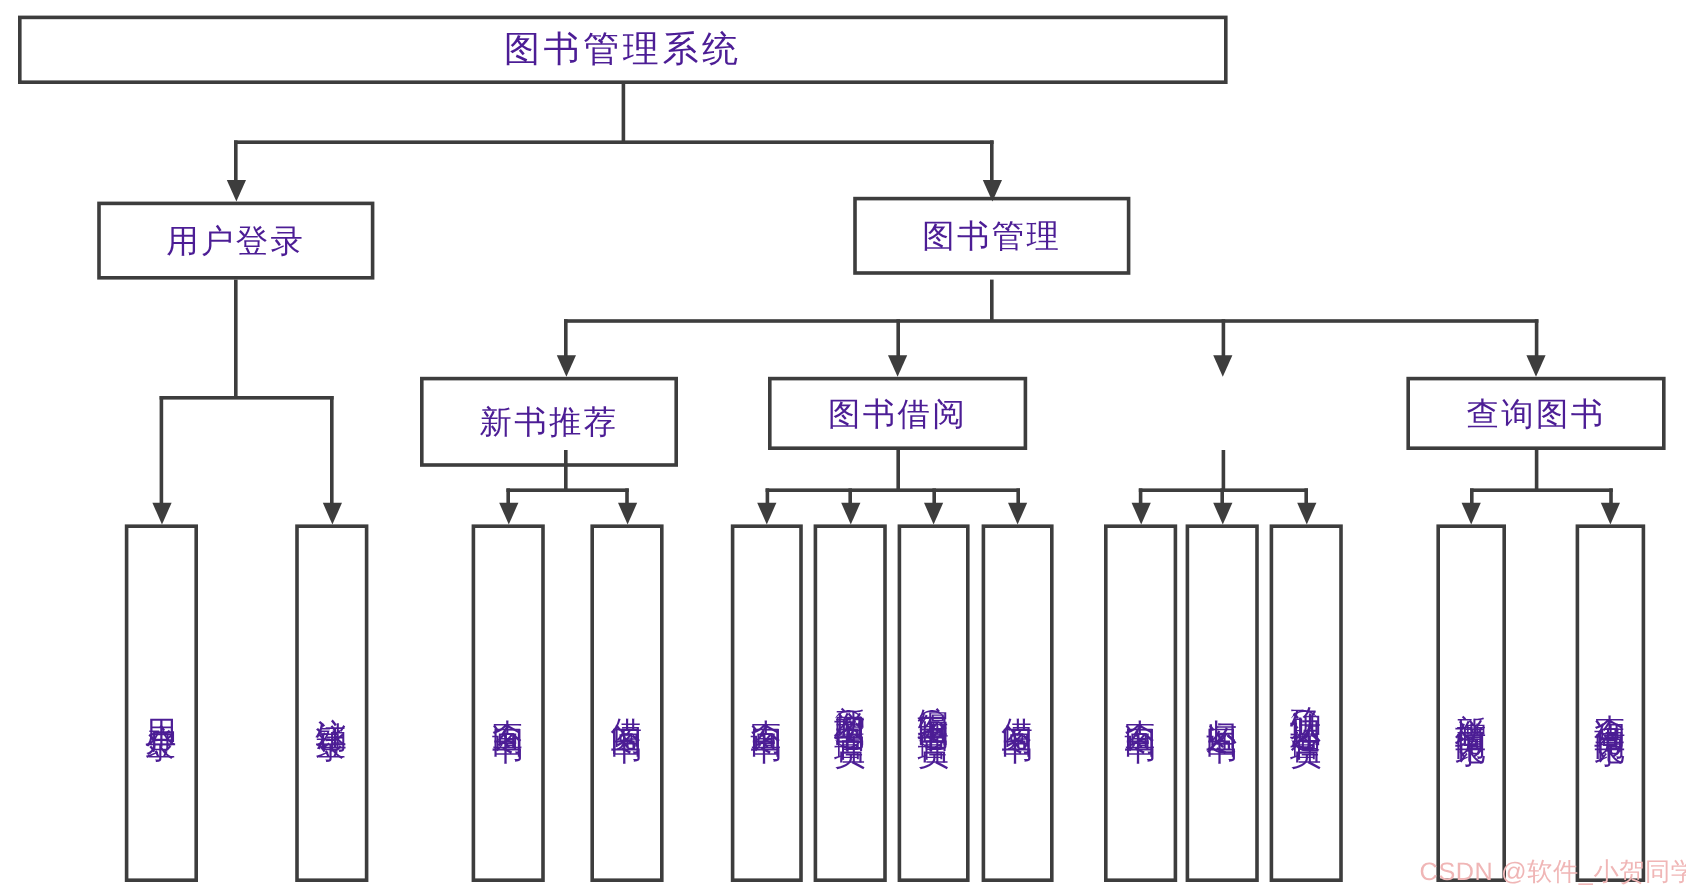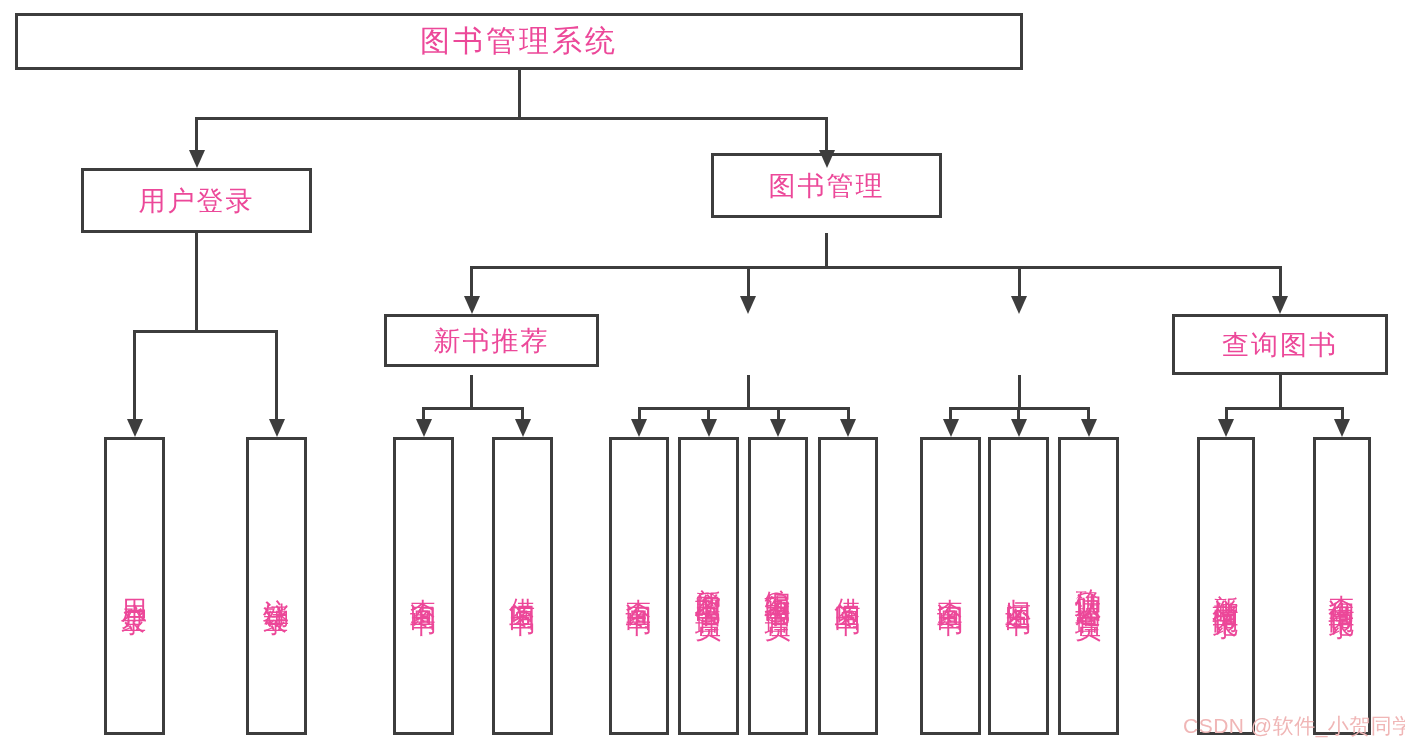--- a/index.html
+++ b/index.html
@@ -8,21 +8,21 @@
     width:1405px; height:747px;
     background:#ffffff;
     font-family:"Liberation Sans", sans-serif;
     overflow:hidden;
   }
   .box {
     position:absolute;
     box-sizing:border-box;
     border:3px solid #3d3d3d;
     background:#ffffff;
-    color:#ec4899;
+    color:#4c1d95;
     display:flex;
     align-items:center;
     justify-content:center;
     text-align:center;
   }
   .box.h { font-size:27px; letter-spacing:2px; }
   .box.title { font-size:30px; letter-spacing:3px; }
   .box.v {
     writing-mode:vertical-rl;
     text-orientation:mixed;
@@ -49,23 +49,24 @@
   }
 </style>
 </head>
 <body>
 
 <div class="canvas">
 
   <div class="box h title" style="left:15px; top:13px; width:1008px; height:57px;">图书管理系统</div>
 
   <div class="box h" style="left:81px; top:168px; width:231px; height:65px;">用户登录</div>
-  <div class="box h" style="left:711px; top:153px; width:231px; height:65px;">图书管理</div>
+  <div class="box h" style="left:711px; top:164px; width:231px; height:65px;">图书管理</div>
 
-  <div class="box h" style="left:384px; top:314px; width:215px; height:53px;">新书推荐</div>
+  <div class="box h" style="left:350px; top:314px; width:215px; height:75px;">新书推荐</div>
+  <div class="box h" style="left:640px; top:314px; width:216px; height:61px;">图书借阅</div>
   <div class="box h" style="left:1172px; top:314px; width:216px; height:61px;">查询图书</div>
 
   <div class="box v" style="left:104px; top:437px; width:61px; height:298px;">用户登录</div>
   <div class="box v" style="left:246px; top:437px; width:61px; height:298px;">注销登录</div>
 
   <div class="box v" style="left:393px; top:437px; width:61px; height:298px;">查询图书</div>
   <div class="box v" style="left:492px; top:437px; width:61px; height:298px;">借阅图书</div>
 
   <div class="box v" style="left:609px; top:437px; width:60px; height:298px;">查询图书</div>
   <div class="box v" style="left:678px; top:437px; width:61px; height:298px;">新增图书（管理员）</div>

